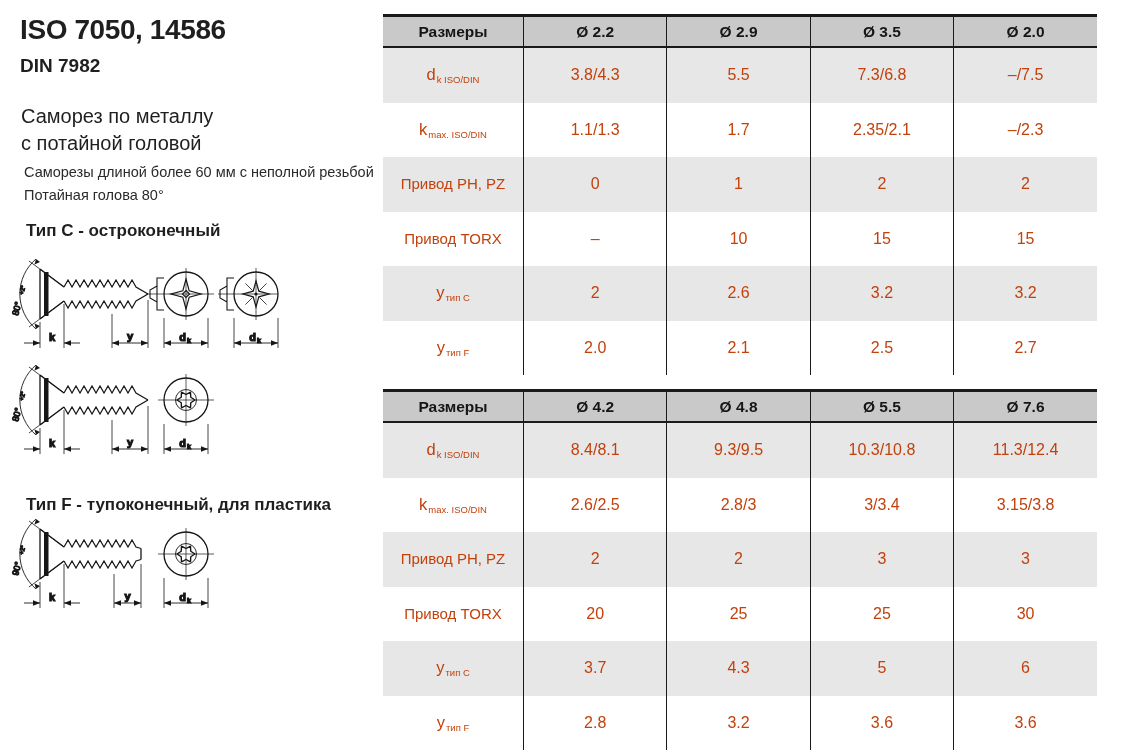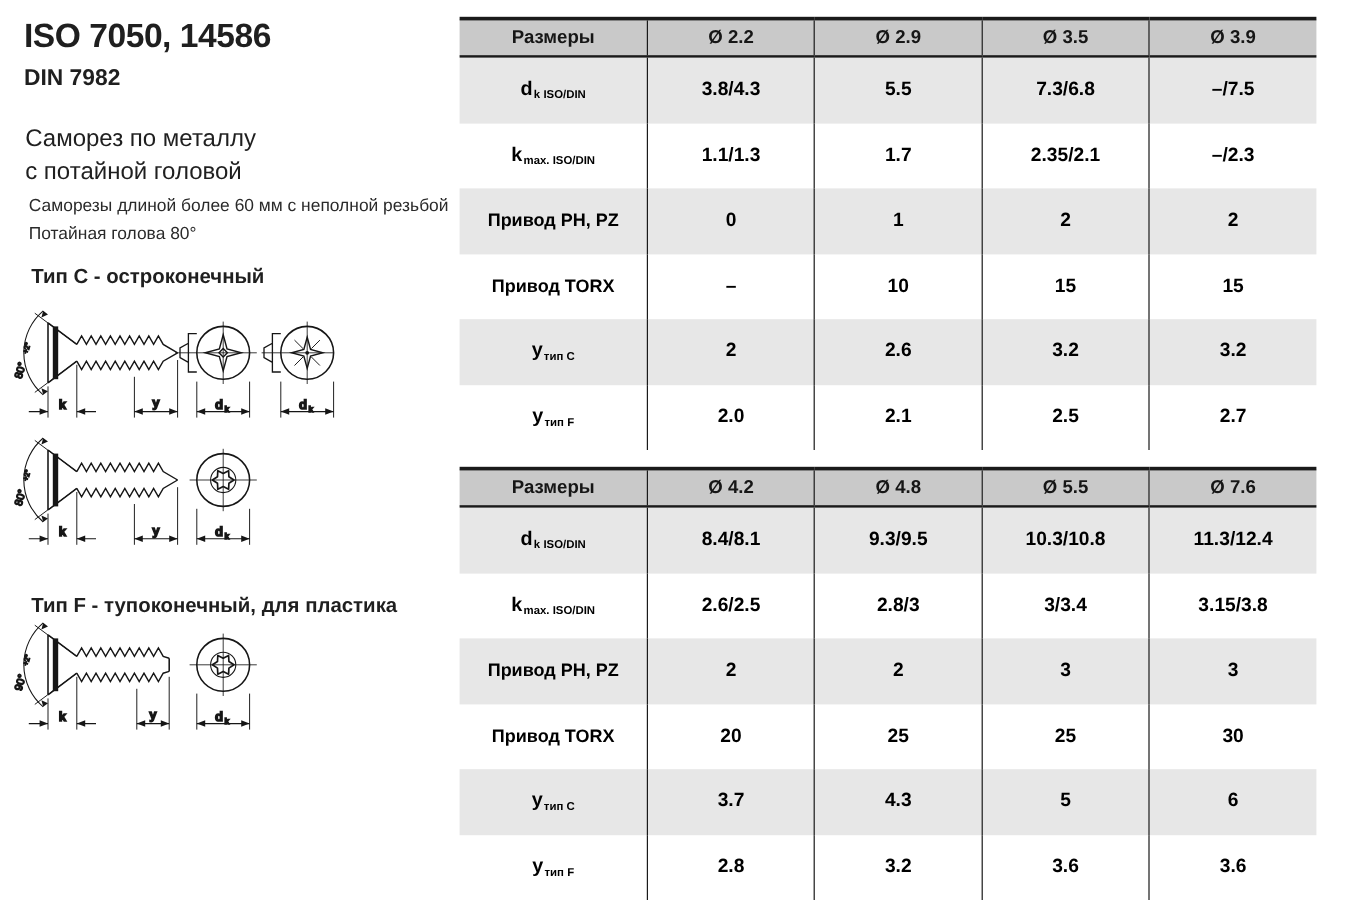--- a/index.html
+++ b/index.html
@@ -30,24 +30,24 @@
   .table-2{top:389px;}
   table.dim-table{border-collapse:collapse;width:100%;table-layout:fixed;}
   .dim-table th{
     background:var(--header-bg);
     border-top:3px solid var(--border);
     border-bottom:2.5px solid var(--border);
     font-size:15.5px;font-weight:bold;height:29px;padding:0;color:#161616;
   }
   .dim-table td{
     text-align:center;vertical-align:middle;
-    font-size:16px;height:54.5px;padding:0;color:#000000;font-weight:bold;
+    font-size:16px;height:54.5px;padding:0;color:#c2410c;
   }
   .dim-table tbody tr:nth-child(odd){background:var(--row-alt);}
-  .dim-table th:first-child,.dim-table td:first-child{width:156px;}
+  .dim-table th:first-child,.dim-table td:first-child{width:140px;}
   .dim-table th + th,.dim-table td + td{border-left:1.5px solid var(--border);}
   .lbl-main{font-size:16.5px;}
   .lbl-plain{font-size:15px;}
   .lbl-sub{font-size:9.5px;vertical-align:-3px;margin-left:1px;}
   
   .dim-label{font-family:"Liberation Sans",sans-serif;font-weight:bold;font-size:11px;fill:#161616;}
   .dim-label-sub{font-family:"Liberation Sans",sans-serif;font-weight:bold;font-size:7px;fill:#161616;}
   .angle-label{font-family:"Liberation Sans",sans-serif;font-size:9px;fill:#161616;}
   .angle-tol{font-family:"Liberation Sans",sans-serif;font-size:6px;fill:#161616;}
 </style>
@@ -220,21 +220,21 @@
 </svg>
 
 <div class="abs table-wrap table-1">
     <table class="dim-table">
       <thead>
         <tr>
           <th>Размеры</th>
           <th>Ø 2.2</th>
           <th>Ø 2.9</th>
           <th>Ø 3.5</th>
-          <th>Ø 3.9</th>
+          <th>Ø 2.0</th>
         </tr>
       </thead>
       <tbody>
         <tr>
           <td><span class="lbl-main">d</span><sub class="lbl-sub">k ISO/DIN</sub></td>
           <td>3.8/4.3</td>
           <td>5.5</td>
           <td>7.3/6.8</td>
           <td>–/7.5</td>
         </tr>

